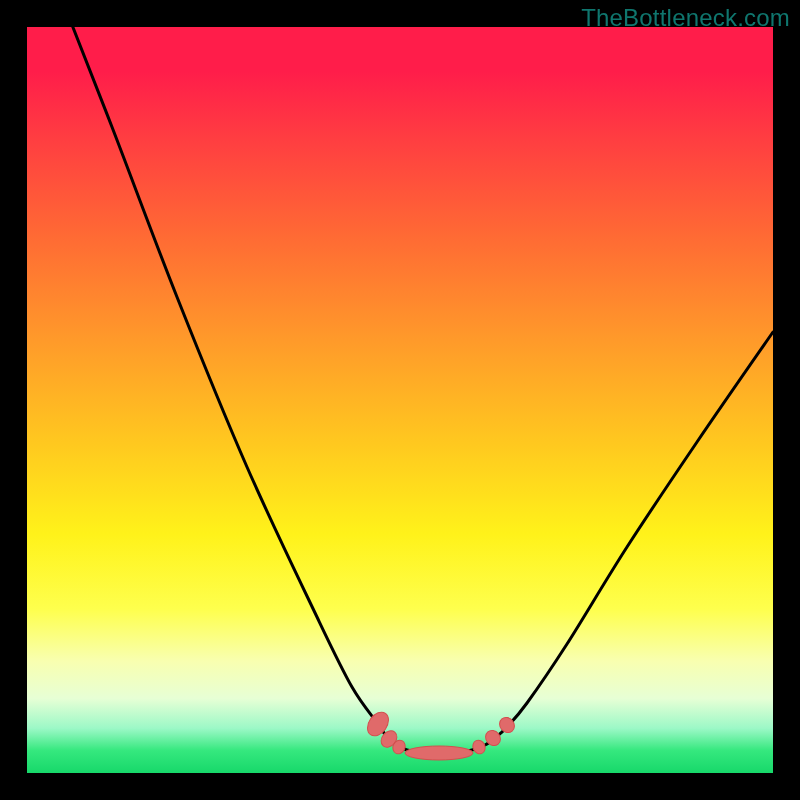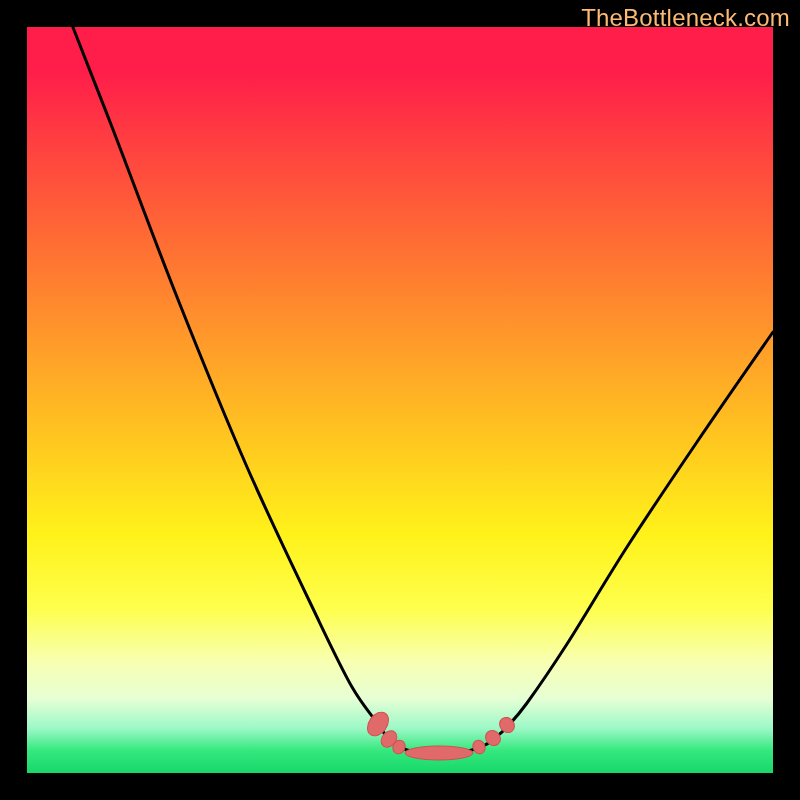--- a/index.html
+++ b/index.html
@@ -41,21 +41,21 @@
       #35e87e 97%,
       #17d86a 100%
     );
   }
   .watermark {
     position: absolute;
     top: 4px;
     right: 10px;
     font-size: 24px;
     font-weight: 500;
-    color: #fdba74;
+    color: #0f766e;
     letter-spacing: 0.2px;
     user-select: none;
   }
   svg.curve {
     position: absolute;
     left: 0;
     top: 0;
     width: 746px;
     height: 746px;
     overflow: visible;

